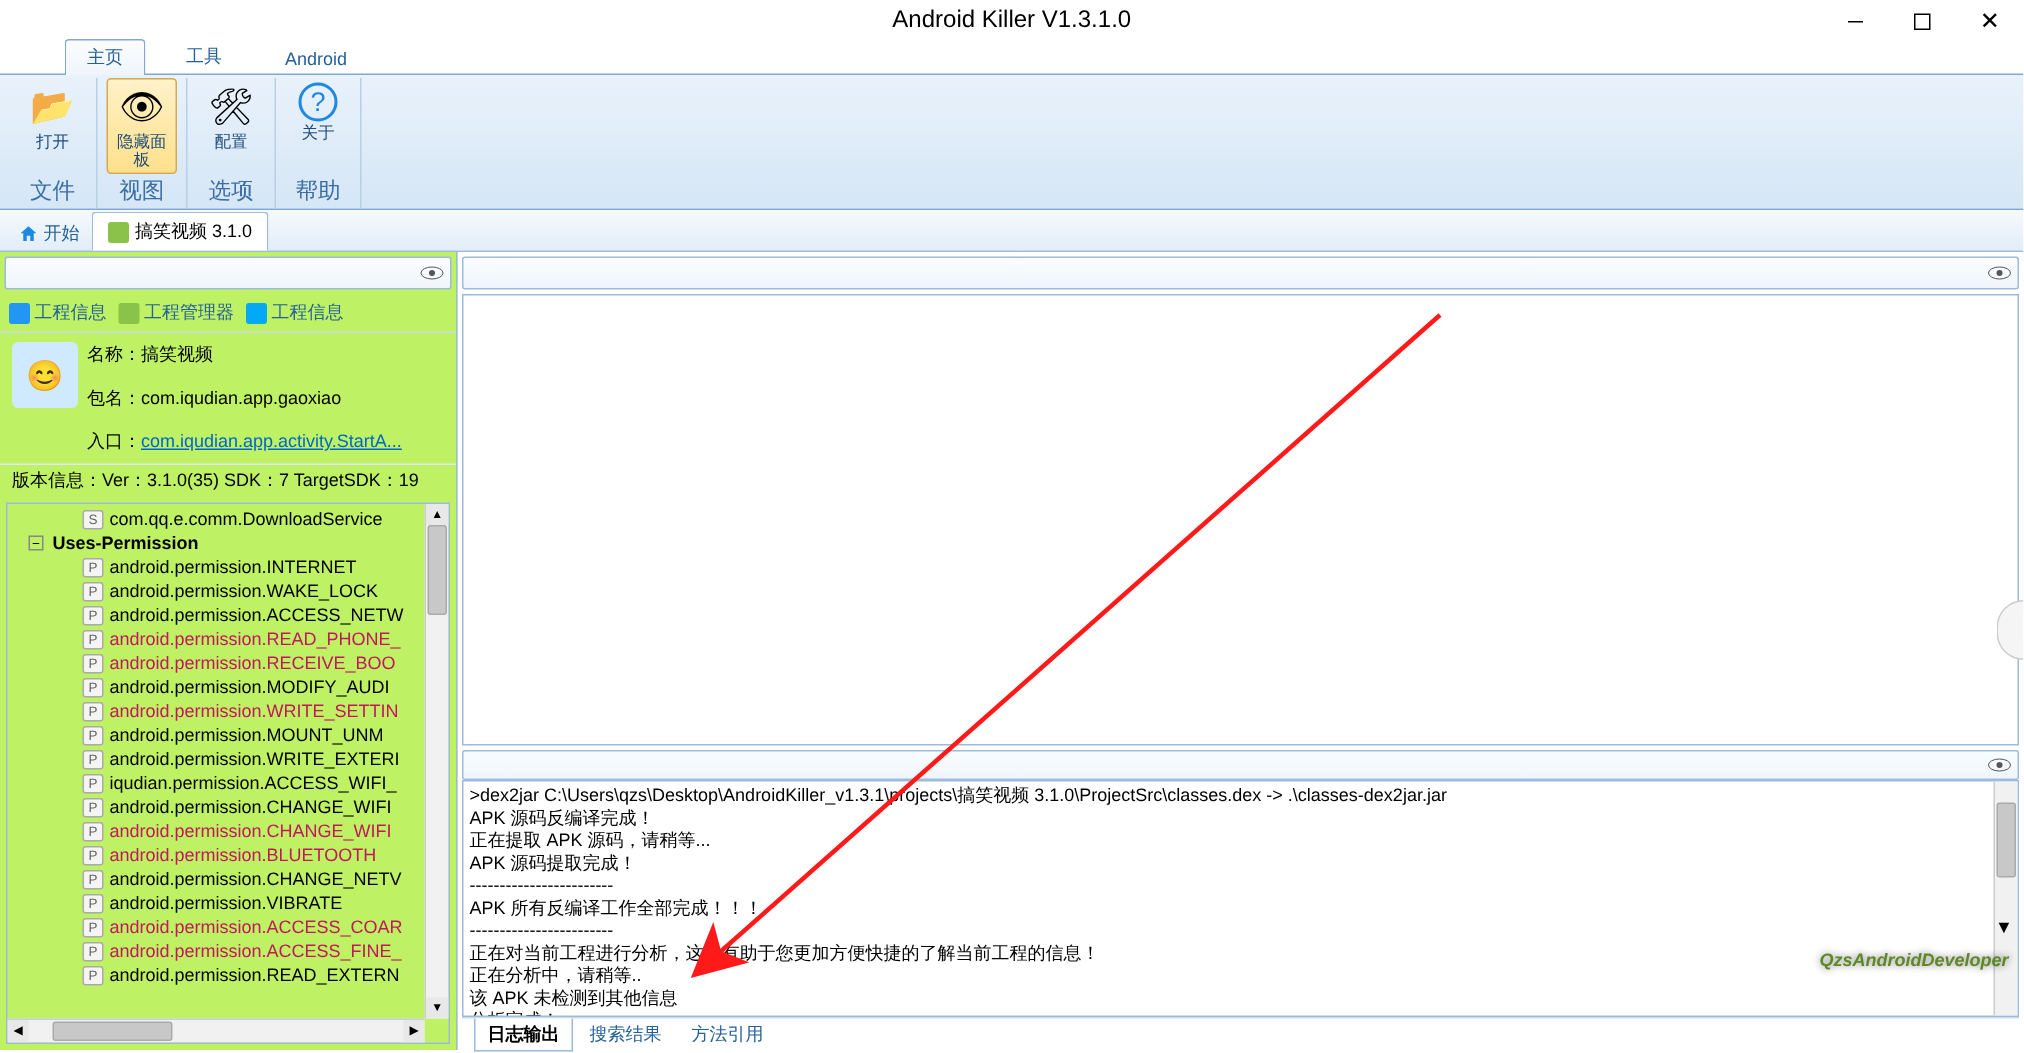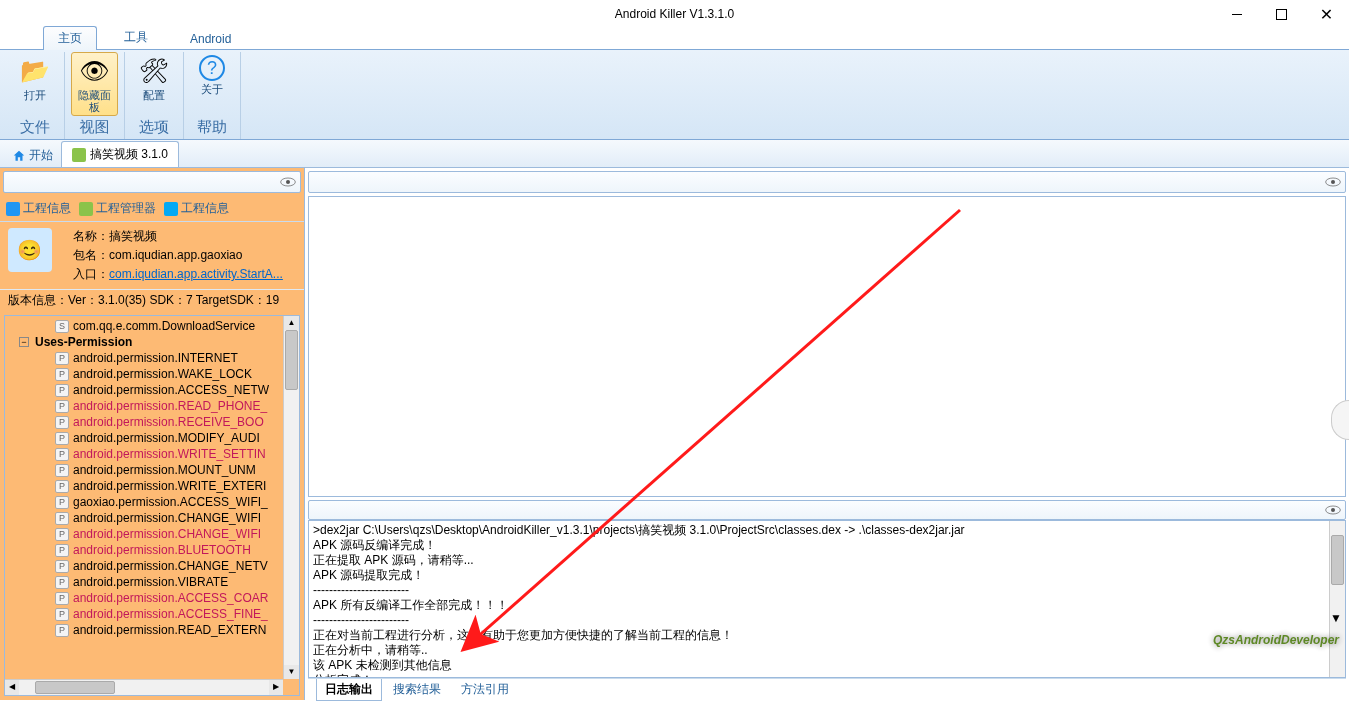--- a/index.html
+++ b/index.html
@@ -1,20 +1,20 @@
 <!DOCTYPE html>
 <html><head>
 <meta charset="utf-8">
 <style>
 * { box-sizing: border-box; margin: 0; padding: 0; font-family: "Microsoft YaHei", Arial, sans-serif; font-size: 12px; }
 body { width: 1349px; height: 702px; background: #fff; overflow: hidden; position: relative; }
 
 
 .titlebar { height: 28px; display: flex; align-items: center; justify-content: center; position: relative; background: #fff; }
-.titlebar .title { font-size: 12px; color: #000; }
+.titlebar .title { font-size: 16px; color: #000; }
 .win-controls { position: absolute; right: 0; top: 0; display: flex; }
 .win-btn { width: 45px; height: 28px; display: flex; align-items: center; justify-content: center; color: #000; }
 .win-btn.minimize::before { content: ''; width: 10px; height: 1px; background: #000; }
 .win-btn.maximize::before { content: ''; width: 9px; height: 9px; border: 1px solid #000; }
 .win-btn.close { font-size: 16px; }
 
 
 .ribbon-tabs { height: 22px; display: flex; align-items: flex-end; padding-left: 43px; gap: 12px; border-bottom: 1px solid #7fa8d6; background: #fff; }
 .rtab { padding: 3px 14px; border: 1px solid transparent; border-bottom: none; cursor: pointer; color: #256199; border-radius: 3px 3px 0 0; }
 .rtab.active { background: linear-gradient(#fdfdfe,#eef5fb); border-color: #7fa8d6; position: relative; top: 1px; }
@@ -31,40 +31,40 @@
 
 
 .doc-tabs { height: 28px; background: linear-gradient(#f5f9fd,#e2edf8); border-bottom: 1px solid #9cbadc; display: flex; align-items: flex-end; padding-left: 6px; gap: 2px; }
 .home-btn { display: flex; align-items: center; gap: 3px; padding: 3px 6px; color: #256199; cursor: pointer; margin-top: 20px; }
 .home-btn svg { width: 14px; height: 14px; }
 .dtab { display: flex; align-items: center; gap: 4px; padding: 4px 10px; background: #fff; border: 1px solid #9cbadc; border-bottom: none; border-radius: 3px 3px 0 0; cursor: pointer; }
 .dtab .ico { width: 14px; height: 14px; background: #8bc34a; border-radius: 2px; }
 
 
 .main { display: flex; height: 532px; }
-.left-pane { width: 305px; border-right: 1px solid #9cbadc; display: flex; flex-direction: column; background: #fdba74; }
+.left-pane { width: 305px; border-right: 1px solid #9cbadc; display: flex; flex-direction: column; background: #bef264; }
 .right-pane { flex: 1; display: flex; flex-direction: column; }
 
 
 .searchbar { height: 22px; margin: 3px; border: 1px solid #9cbadc; border-radius: 2px; background: linear-gradient(#fbfdff,#eef5fb); display: flex; align-items: center; padding: 0 4px; }
 .searchbar input { flex: 1; border: none; background: transparent; outline: none; font-size: 12px; }
 .eye-ico { width: 16px; height: 10px; }
 
 
 .subtabs { display: flex; gap: 8px; padding: 4px 6px; border-bottom: 1px solid #c9dbed; }
 .stab { display: flex; align-items: center; gap: 3px; color: #256199; cursor: pointer; }
 .stab .si { width: 14px; height: 14px; border-radius: 2px; display: inline-block; }
 .si.blue { background: #2196f3; }
 .si.green { background: #8bc34a; }
 .si.mag { background: #03a9f4; }
 
 
 .proj-info { padding: 6px 8px; display: flex; gap: 6px; border-bottom: 1px solid #e0e9f2; }
 .proj-icon { width: 44px; height: 44px; background: #cfe9ff; border-radius: 4px; display: flex; align-items: center; justify-content: center; font-size: 20px; }
-.proj-meta { flex: 1; display: flex; flex-direction: column; gap: 2px; font-size: 12px; margin-left: 15px; }
+.proj-meta { flex: 1; display: flex; flex-direction: column; gap: 12px; font-size: 12px; }
 .proj-meta .link { color: #0066cc; text-decoration: underline; cursor: pointer; }
 .ver { padding: 2px 8px 6px 8px; font-size: 12px; }
 
 
 .tree-wrap { flex: 1; overflow: hidden; border: 1px solid #9cbadc; margin: 0 4px 4px 4px; position: relative; }
 .tree { position: absolute; inset: 0 16px 16px 0; overflow: hidden; padding: 2px 0; }
 .tree-row { display: flex; align-items: center; gap: 4px; padding: 1px 0 1px 14px; white-space: nowrap; font-size: 12px; }
 .tree-row.child { padding-left: 50px; }
 .badge { width: 14px; height: 13px; border: 1px solid #aaa; border-radius: 2px; font-size: 9px; line-height: 11px; text-align: center; background: #f4f4f4; color: #666; }
 .perm-pink { color: #c2185b; }
@@ -244,21 +244,21 @@
           <div class="tree-row child">
             <span class="badge">P</span>
             <span>android.permission.MOUNT_UNM</span>
           </div>
           <div class="tree-row child">
             <span class="badge">P</span>
             <span>android.permission.WRITE_EXTERI</span>
           </div>
           <div class="tree-row child">
             <span class="badge">P</span>
-            <span>gaoxiao.permission.ACCESS_WIFI_</span>
+            <span>iqudian.permission.ACCESS_WIFI_</span>
           </div>
           <div class="tree-row child">
             <span class="badge">P</span>
             <span>android.permission.CHANGE_WIFI</span>
           </div>
           <div class="tree-row child">
             <span class="badge">P</span>
             <span class="perm-pink">android.permission.CHANGE_WIFI</span>
           </div>
           <div class="tree-row child">

